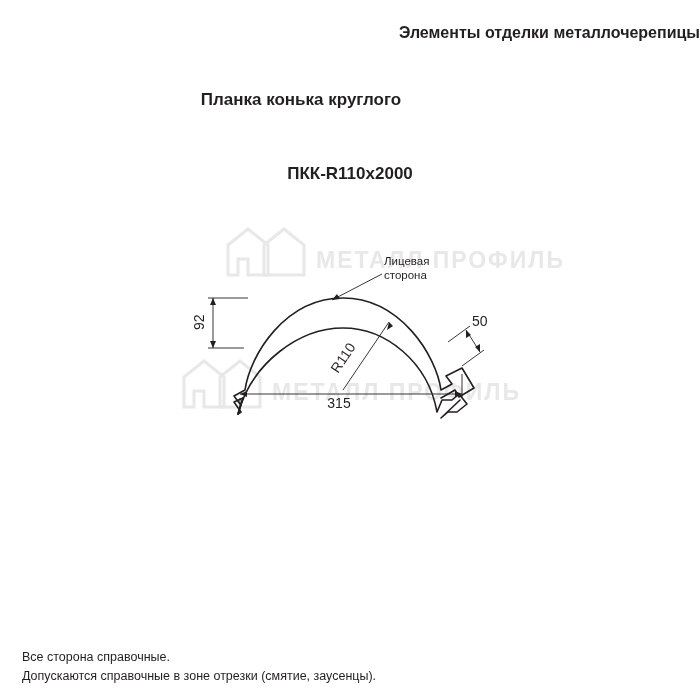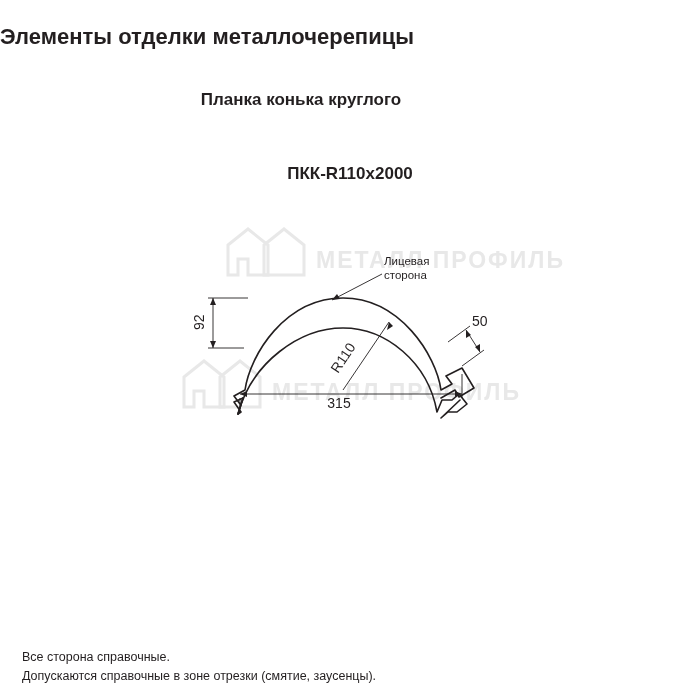--- a/index.html
+++ b/index.html
@@ -17,22 +17,22 @@
   }
   .page {
     position: absolute;
     inset: 0;
   }
   .title {
     position: absolute;
     top: 24px;
     left: 0;
     width: 700px;
-    text-align: left;
-    font-size: 22px;
+    text-align: right;
+    font-size: 16px;
     font-weight: bold;
     letter-spacing: 0px;
   }
   .subtitle {
     position: absolute;
     top: 90px;
     left: 0;
     width: 602px;
     text-align: center;
     font-size: 17px;

